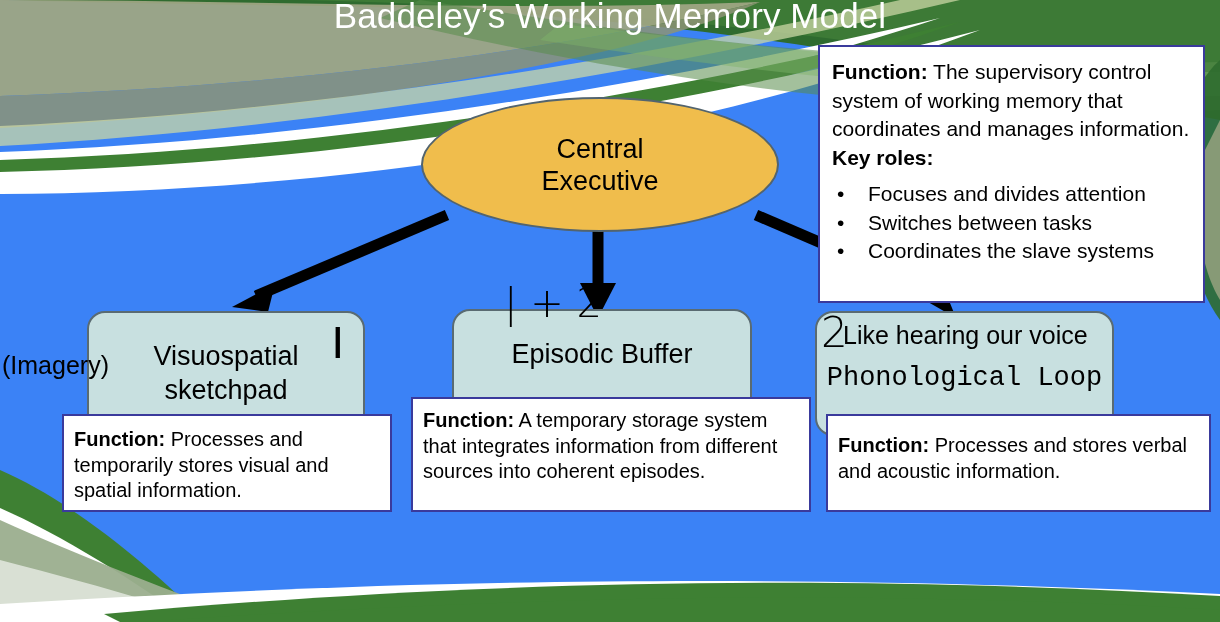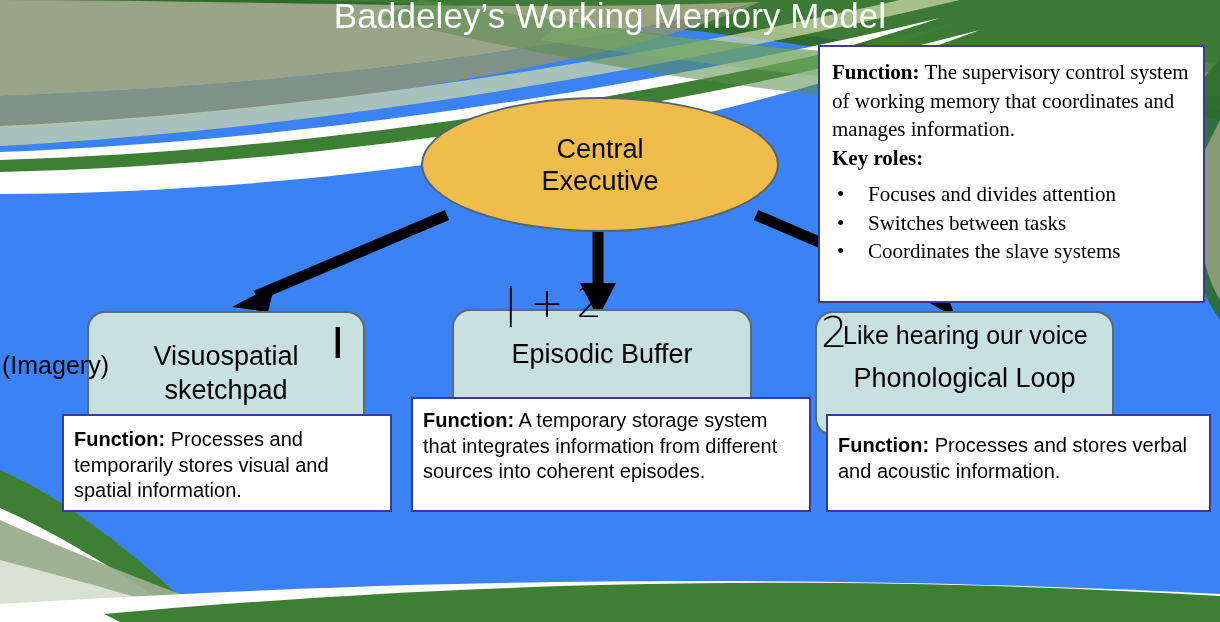--- a/index.html
+++ b/index.html
@@ -101,21 +101,21 @@
     border-radius: 18px;
     color: #000000;
     font-size: 27px;
     line-height: 34px;
     text-align: center;
     padding-top: 26px;
   }
   #box-vss   { left: 87px;  top: 311px; width: 278px; height: 122px; }
   #box-ep    { left: 452px; top: 309px; width: 300px; height: 120px; }
   #box-pl    { left: 815px; top: 311px; width: 299px; height: 125px;
-               padding-top: 48px; }
+               padding-top: 48px; font-family: Liberation Mono, monospace; }
 
   
   #ltm {
     position: absolute;
     left: 267px; top: 513px;
     width: 685px; height: 104px;
     background: #4F8EF0;
     border: 3px solid #7C8B91;
     color: #000000;
     font-size: 27px;
@@ -130,21 +130,21 @@
     position: absolute;
     background: #ffffff;
     border: 2px solid #3A3A9C;
     color: #000000;
     font-size: 20px;
     line-height: 25.5px;
     padding: 6px 9px 6px 10px;
   }
   .callout b { font-weight: 700; }
   #call-ce  { left: 818px; top: 45px;  width: 387px; height: 258px;
-              font-size: 21px; line-height: 28.5px; padding: 11px 8px 6px 12px; font-family: Liberation Serif, serif; }
+              font-size: 21px; line-height: 28.5px; padding: 11px 8px 6px 12px; }
   #call-vss { left: 62px;  top: 414px; width: 330px; height: 98px; padding-top: 11px; }
   #call-ep  { left: 411px; top: 397px; width: 400px; height: 115px; padding-top: 9px; }
   #call-pl  { left: 826px; top: 414px; width: 385px; height: 98px; padding-top: 17px; }
 
   .bullets { list-style: none; margin-top: 8px; }
   .bullets li { position: relative; padding-left: 36px; }
   .bullets li::before {
     content: "\2022";
     position: absolute; left: 5px; top: 0;
     font-size: 21px;

